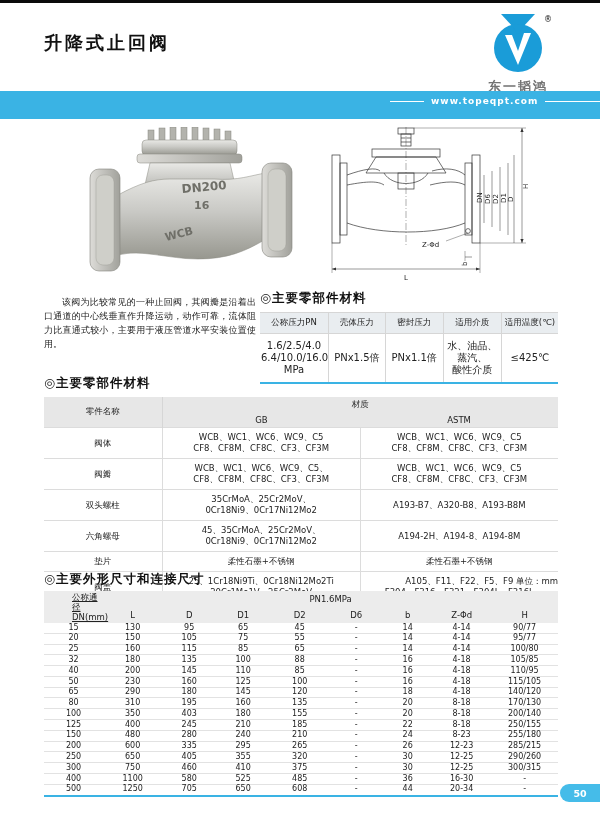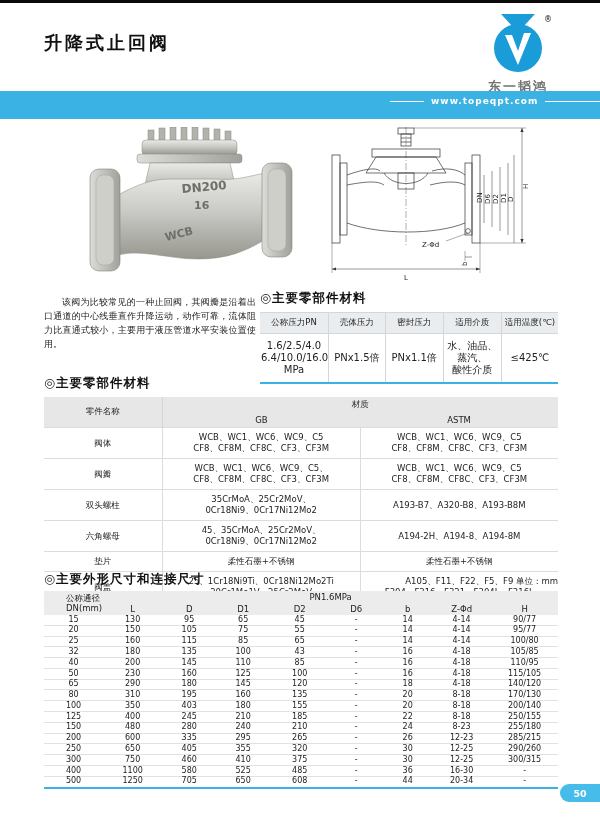--- a/index.html
+++ b/index.html
@@ -53,21 +53,21 @@
   .materials td { font-size:8.5px; line-height:11px; padding:4px 2px;
                   border:1px solid #dcdcdc; }
   .materials tr > *:first-child { border-left:none; }
   .materials tr > *:last-child { border-right:none; }
 
   .dims { position:absolute; left:44px; top:568px; width:514px; }
   .dims .hd-row { display:flex; justify-content:space-between; align-items:flex-end; }
   .unit { font-size:8.5px; color:#222; }
   .dims table { margin-top:3px; border-bottom:2px solid #3ab3e4; }
   .dims thead th { background:#ececec; font-size:8.5px; font-weight:normal; padding:1px; }
-  .dims thead .dn-col { text-align:left; padding-left:22px; line-height:10px; }
+  .dims thead .dn-col { text-align:left; padding-left:28px; line-height:10px;text-decoration:underline; }
   .dims tbody td { font-size:8px; line-height:8.6px; padding:0.6px 1px;
                    border-bottom:1px solid #e2e2e2; }
   .note { margin-top:3px; font-size:8px; font-weight:bold; color:#222; }
 
   .page-pill { position:absolute; right:0; top:781px; width:40px; height:18px;
                background:#45bce9; border-radius:10px 0 0 10px; display:flex;
                align-items:center; justify-content:center; color:#fff;
                font-size:9.5px; font-weight:bold; }
 </style>
 </head>
@@ -366,21 +366,21 @@
             <td>-</td>
             <td>14</td>
             <td>4-14</td>
             <td>100/80</td>
           </tr>
           <tr>
             <td>32</td>
             <td>180</td>
             <td>135</td>
             <td>100</td>
-            <td>43</td>
+            <td>88</td>
             <td>-</td>
             <td>16</td>
             <td>4-18</td>
             <td>105/85</td>
           </tr>
           <tr>
             <td>40</td>
             <td>200</td>
             <td>145</td>
             <td>110</td>

